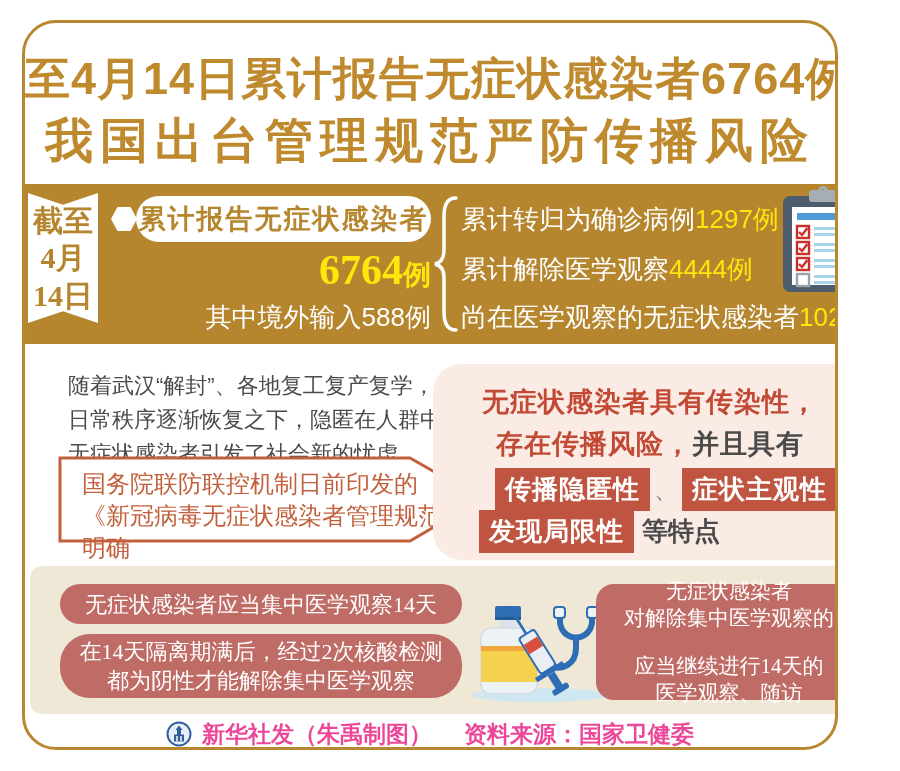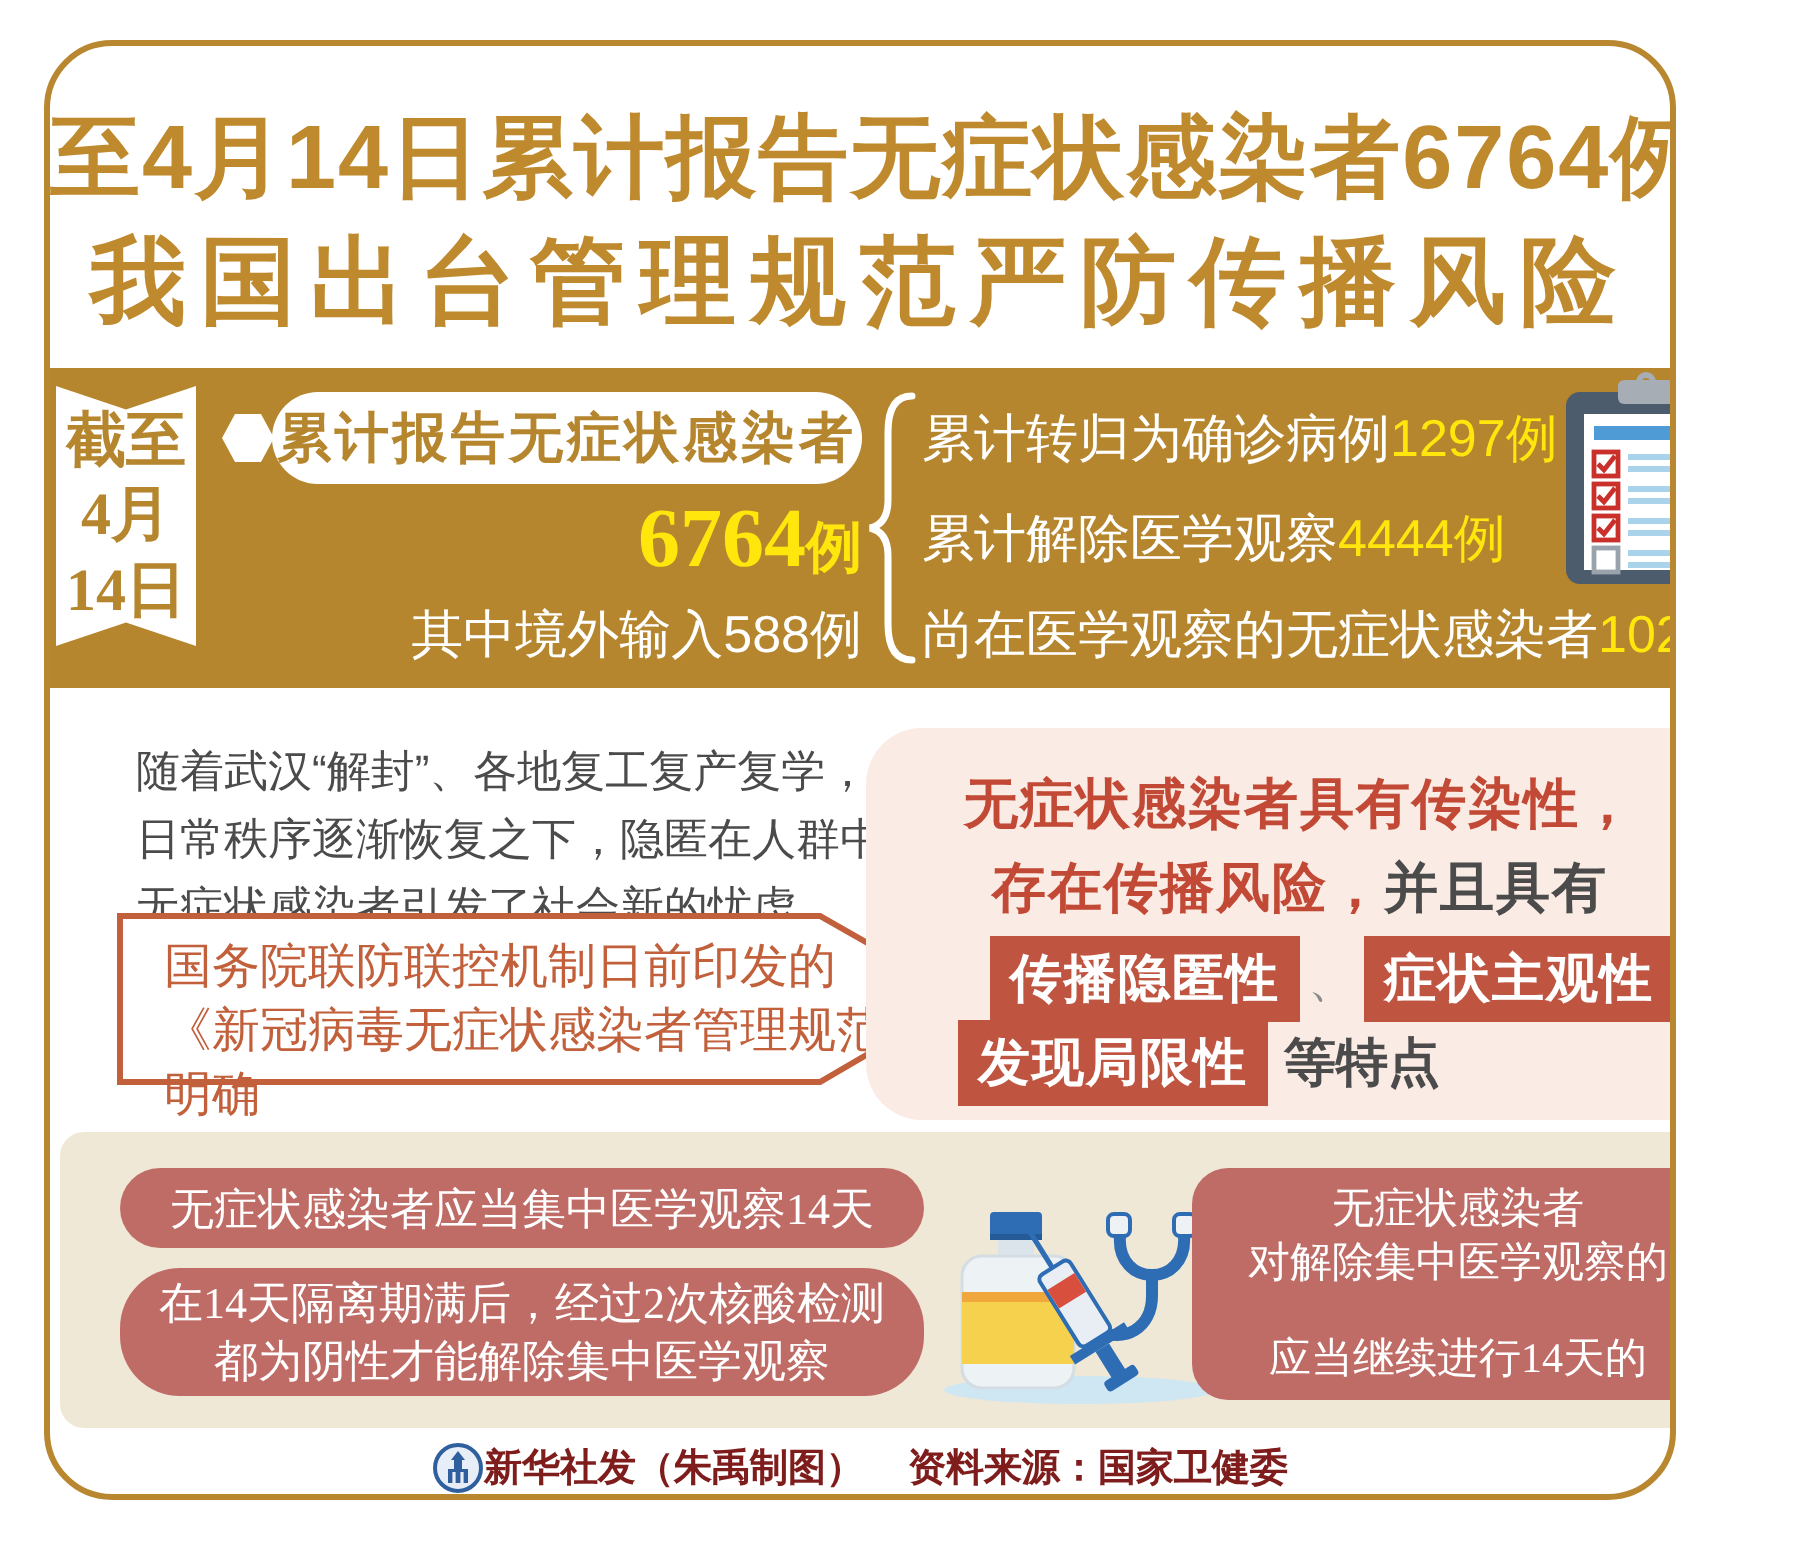--- a/index.html
+++ b/index.html
@@ -75,22 +75,22 @@
   .mpill2{left:30px;top:68px;width:402px;height:64px;border-radius:30px;}
   .medicons{position:absolute;left:438px;top:30px;}
   .rightbox{position:absolute;left:566px;top:18px;width:266px;height:116px;
             background:#c06c66;border-radius:18px;color:#ffffff;
             font-family:"Liberation Serif","DejaVu Serif",serif;font-size:21px;line-height:27px;
             display:flex;flex-direction:column;align-items:center;justify-content:center;text-align:center;}
   .rightbox .gap{margin-top:21px;}
 
   
   .footer{position:absolute;left:0;top:694px;width:100%;height:34px;
-          display:flex;align-items:center;justify-content:center;
-          color:#7f1d1d;font-size:19px;font-weight:bold;}
+          display:flex;align-items:center;justify-content:center;gap:10px;
+          color:#ec4899;font-size:23px;font-weight:bold;}
   .footer .source{margin-left:22px;}
 </style>
 </head>
 <body>
 
 <div class="canvas">
   <div class="frame">
 
     <div class="title-l1">至4月14日累计报告无症状感染者6764例</div>
     <div class="title-l2">我国出台管理规范严防传播风险</div>
@@ -214,20 +214,21 @@
           <rect x="56" y="76" width="32" height="5" fill="#2e6db4"></rect>
           <rect x="68" y="81" width="8" height="16" fill="#2e6db4"></rect>
           <rect x="63" y="96" width="18" height="6" rx="2" fill="#2e6db4"></rect>
         </g>
       </svg>
 
       <div class="rightbox">
         <div>无症状感染者</div>
         <div>对解除集中医学观察的</div>
         <div class="gap">应当继续进行14天的</div>
+        <div>医学观察、随访</div>
       </div>
     </div>
 
     <div class="footer">
       <svg width="26" height="26" viewBox="0 0 26 26">
         <circle cx="13" cy="13" r="11.5" fill="#e7eef7" stroke="#2f5f9d" stroke-width="2"></circle>
         <polygon points="13,4.5 9.5,9 16.5,9" fill="#2f5f9d"></polygon>
         <rect x="11" y="8" width="4" height="6" fill="#2f5f9d"></rect>
         <rect x="8" y="13.5" width="10" height="7" fill="#2f5f9d"></rect>
         <rect x="10.2" y="15" width="1.6" height="5.5" fill="#e7eef7"></rect>

